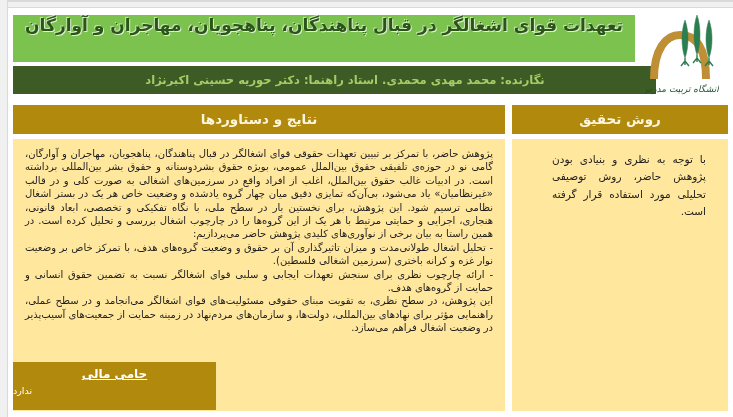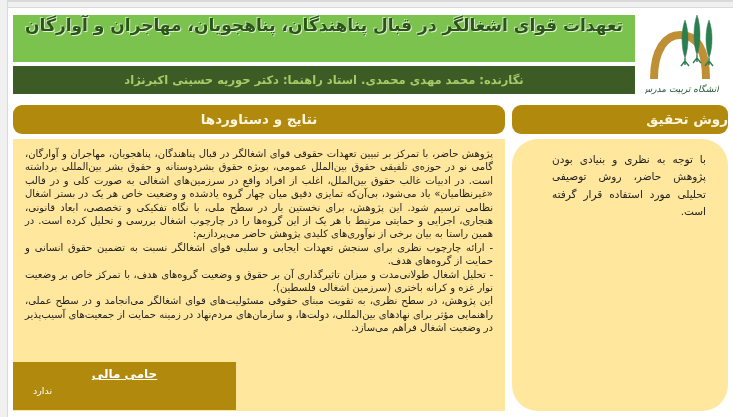--- a/index.html
+++ b/index.html
@@ -20,58 +20,58 @@
     padding-top:0;box-sizing:border-box;
     text-shadow:1px 1px 0 rgba(255,255,255,.75),-1px -1px 0 rgba(255,255,255,.55);
     direction:rtl;
   }
   
   .byline-band{
     position:absolute;left:13px;top:66px;width:622px;height:28px;
     background:#3c5b25;color:#a6cc67;
     font-weight:bold;font-size:11.5px;text-align:center;line-height:28px;
     direction:rtl;
+    padding-left:21px;
   }
   
   .logo{position:absolute;left:645px;top:3px;width:74px;height:95px;}
 
   
   .sec-header{
     position:absolute;height:29px;top:105px;
     background:#b0890d;color:#fdf6dc;
     font-weight:bold;font-size:13.5px;text-align:center;line-height:29px;
     direction:rtl;
-    border-radius:9px;
   }
   .sec-header.results{left:13px;width:492px;}
-  .sec-header.method{left:512px;width:216px;text-align:right;}
+  .sec-header.method{left:512px;width:216px;}
 
   
   .panel{
     position:absolute;top:139px;height:272px;
     background:#ffe79e;color:#1d1d1d;
     direction:rtl;text-align:justify;
     box-sizing:border-box;
   }
   .panel.results{left:13px;width:492px;padding:8px 12px 0 12px;font-size:10px;line-height:1.34;}
   .panel.results p{margin:0;}
-  .panel.method{left:512px;width:216px;padding:12px 22px 12px 40px;font-size:10.5px;line-height:1.65;border-radius:26px;}
+  .panel.method{left:512px;width:216px;padding:12px 22px 12px 40px;font-size:10.5px;line-height:1.65;}
   .panel.method p{margin:0;}
 
   
   .sponsor{
-    position:absolute;left:13px;top:362px;width:223px;height:48px;
+    position:absolute;left:13px;top:362px;width:203px;height:48px;
     background:#b0890d;color:#ffffff;direction:rtl;box-sizing:border-box;
   }
   .sponsor .sp-title{
     display:block;text-align:center;font-weight:bold;font-size:12px;
     text-decoration:underline;margin-top:5px;
   }
   .sponsor .sp-value{
-    display:block;text-align:left;font-size:9.5px;padding-left:20px;margin-top:4px;
+    display:block;text-align:left;font-size:9.5px;padding-left:0;margin-top:4px;
   }
 </style>
 </head>
 <body>
 
 <div class="frame-top"></div>
 <div class="frame-left"></div>
 
 <div class="title-band">تعهدات قوای اشغالگر در قبال پناهندگان، پناهجویان، مهاجران و آوارگان</div>
 
@@ -93,22 +93,22 @@
 
     <text x="37" y="89" text-anchor="middle" font-size="9" font-style="italic" fill="#1f5131" font-family="DejaVu Sans, sans-serif">دانشگاه تربیت مدرس</text>
   </svg>
 </div>
 
 <div class="sec-header results">نتایج و دستاوردها</div>
 <div class="sec-header method">روش تحقیق</div>
 
 <div class="panel results">
   <p>پژوهش حاضر، با تمرکز بر تبیین تعهدات حقوقی قوای اشغالگر در قبال پناهندگان، پناهجویان، مهاجران و آوارگان، گامی نو در حوزه‌ی تلفیقی حقوق بین‌الملل عمومی، بویژه حقوق بشردوستانه و حقوق بشر بین‌المللی برداشته است. در ادبیات غالب حقوق بین‌الملل، اغلب از افراد واقع در سرزمین‌های اشغالی به صورت کلی و در قالب «غیرنظامیان» یاد می‌شود، بی‌آن‌که تمایزی دقیق میان چهار گروه یادشده و وضعیت خاص هر یک در بستر اشغال نظامی ترسیم شود. این پژوهش، برای نخستین بار در سطح ملی، با نگاه تفکیکی و تخصصی، ابعاد قانونی، هنجاری، اجرایی و حمایتی مرتبط با هر یک از این گروه‌ها را در چارچوب اشغال بررسی و تحلیل کرده است. در همین راستا به بیان برخی از نوآوری‌های کلیدی پژوهش حاضر می‌پردازیم:</p>
+  <p>- تحلیل اشغال طولانی‌مدت و میزان تاثیرگذاری آن بر حقوق و وضعیت گروه‌های هدف، با تمرکز خاص بر وضعیت نوار غزه و کرانه باختری (سرزمین اشغالی فلسطین).</p>
   <p>- ارائه چارچوب نظری برای سنجش تعهدات ایجابی و سلبی قوای اشغالگر نسبت به تضمین حقوق انسانی و حمایت از گروه‌های هدف.</p>
-  <p>- تحلیل اشغال طولانی‌مدت و میزان تاثیرگذاری آن بر حقوق و وضعیت گروه‌های هدف، با تمرکز خاص بر وضعیت نوار غزه و کرانه باختری (سرزمین اشغالی فلسطین).</p>
   <p>این پژوهش، در سطح نظری، به تقویت مبنای حقوقی مسئولیت‌های قوای اشغالگر می‌انجامد و در سطح عملی، راهنمایی مؤثر برای نهادهای بین‌المللی، دولت‌ها، و سازمان‌های مردم‌نهاد در زمینه حمایت از جمعیت‌های آسیب‌پذیر در وضعیت اشغال فراهم می‌سازد.</p>
 </div>
 
 <div class="panel method">
   <p>با توجه به نظری و بنیادی بودن پژوهش حاضر، روش توصیفی تحلیلی مورد استفاده قرار گرفته است.</p>
 </div>
 
 <div class="sponsor">
   <span class="sp-title">حامی مالی</span>
   <span class="sp-value">ندارد</span>

